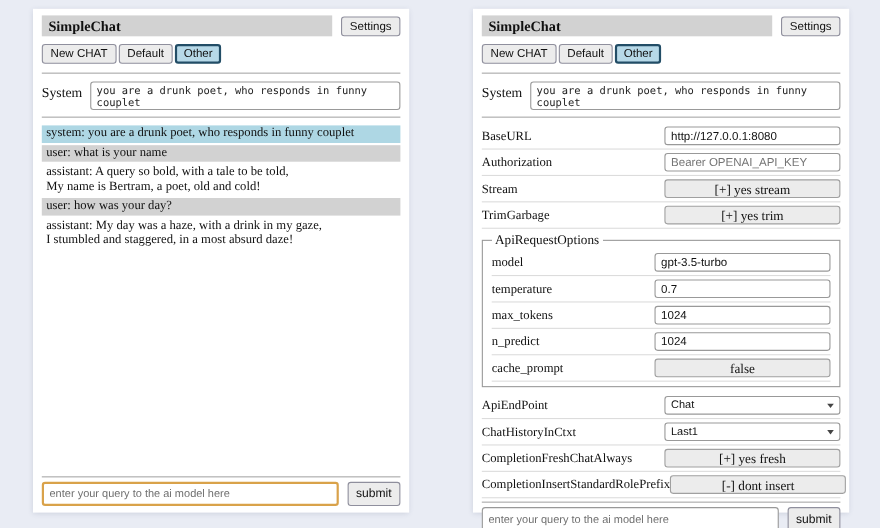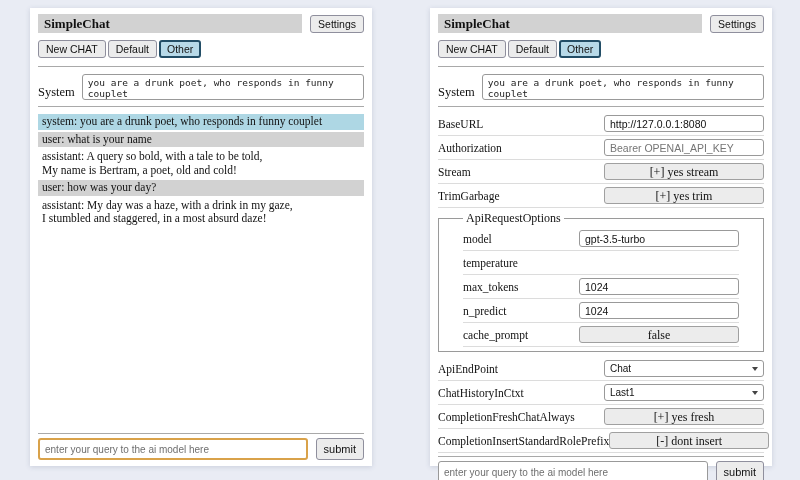--- a/index.html
+++ b/index.html
@@ -29,21 +29,21 @@
     font-family:"Liberation Sans", sans-serif;font-size:10.5px;
     background:#ececec;border:1px solid #8f8f9d;border-radius:3px;
     padding:2px 7px;color:#111;cursor:pointer;line-height:12px;
   }
   .toolbar{display:flex;gap:2px;margin-bottom:5px;}
   .btn.active{
     background:#b7d9e8;border:2px solid #224d66;padding:1px 6px;
   }
   hr.divider{border:none;border-top:1px solid #a9a9a9;margin:3px 0;width:100%;}
 
-  .system-row{display:flex;align-items:flex-end;gap:7px;margin:4px 0 3px;}
+  .system-row{display:flex;align-items:flex-start;gap:7px;margin:4px 0 3px;}
   .label{font-size:12.5px;color:#111;padding-top:3px;white-space:nowrap;}
   .system-input{
     flex:1;height:26px;resize:none;box-sizing:border-box;
     border:1px solid #999;border-radius:3px;
     font-family:"DejaVu Sans Mono", monospace;font-size:9.5px;
     padding:2px 5px;color:#222;outline:none;overflow:hidden;
   }
 
   
   .messages{margin-top:4px;}
@@ -80,21 +80,21 @@
     display:flex;justify-content:space-between;align-items:center;
     padding:0 5px;font-family:"Liberation Sans", sans-serif;font-size:10px;
     color:#111;cursor:pointer;
   }
   .caret{
     width:0;height:0;border-left:3.5px solid transparent;
     border-right:3.5px solid transparent;border-top:4.5px solid #444;
     margin-left:4px;
   }
   fieldset.api-fieldset{
-    border:1px solid #9a9a9a;margin:3px 0 5px;padding:1px 24px 4px;
+    border:1px solid #9a9a9a;margin:3px 0 5px;padding:1px 8px 4px;
     border-radius:0;
   }
   fieldset.api-fieldset legend{font-size:12px;padding:0 3px;color:#111;}
 
   
   .footer{margin-top:auto;}
   .query-row{display:flex;align-items:center;gap:8px;margin-top:4px;}
   .query-input{
     flex:1;height:22px;box-sizing:border-box;
     border:1px solid #999;border-radius:3px;
@@ -184,20 +184,21 @@
         <button class="sbtn">[+] yes trim</button>
       </div>
       <fieldset class="api-fieldset">
         <legend>ApiRequestOptions</legend>
         <div class="srow">
           <span class="srow-label">model</span>
           <input class="sinput" value="gpt-3.5-turbo" style="">
         </div>
         <div class="srow">
           <span class="srow-label">temperature</span>
+          <input class="sinput" value="0.7" style="">
         </div>
         <div class="srow">
           <span class="srow-label">max_tokens</span>
           <input class="sinput" value="1024" style="">
         </div>
         <div class="srow">
           <span class="srow-label">n_predict</span>
           <input class="sinput" value="1024" style="">
         </div>
         <div class="srow">

